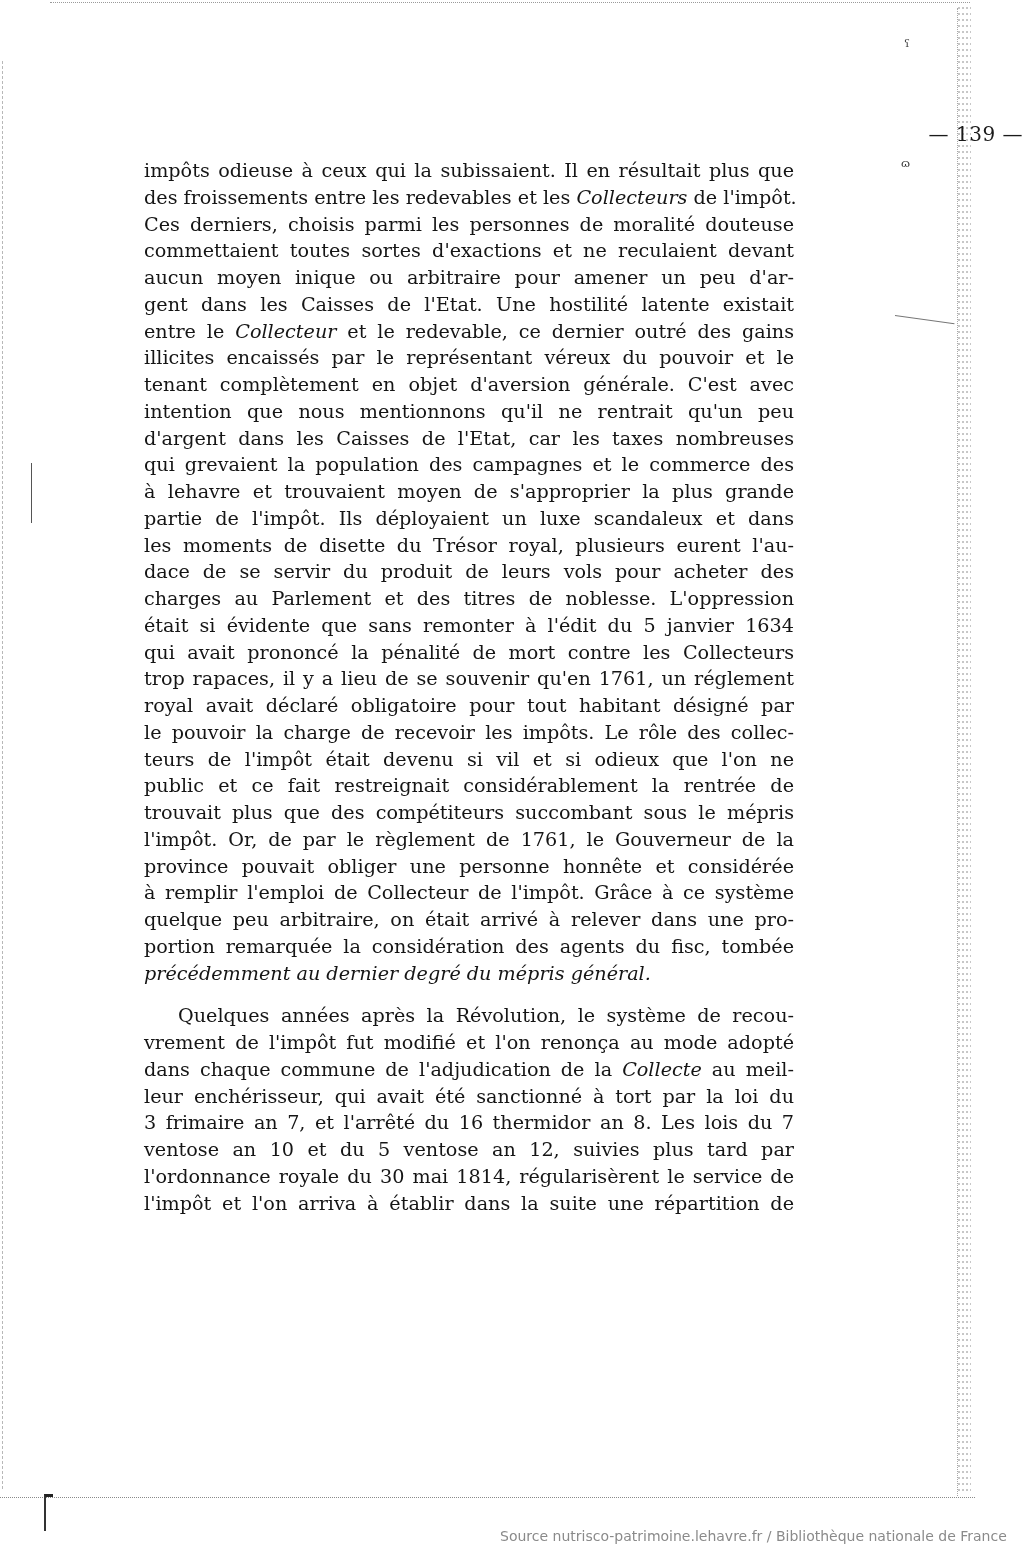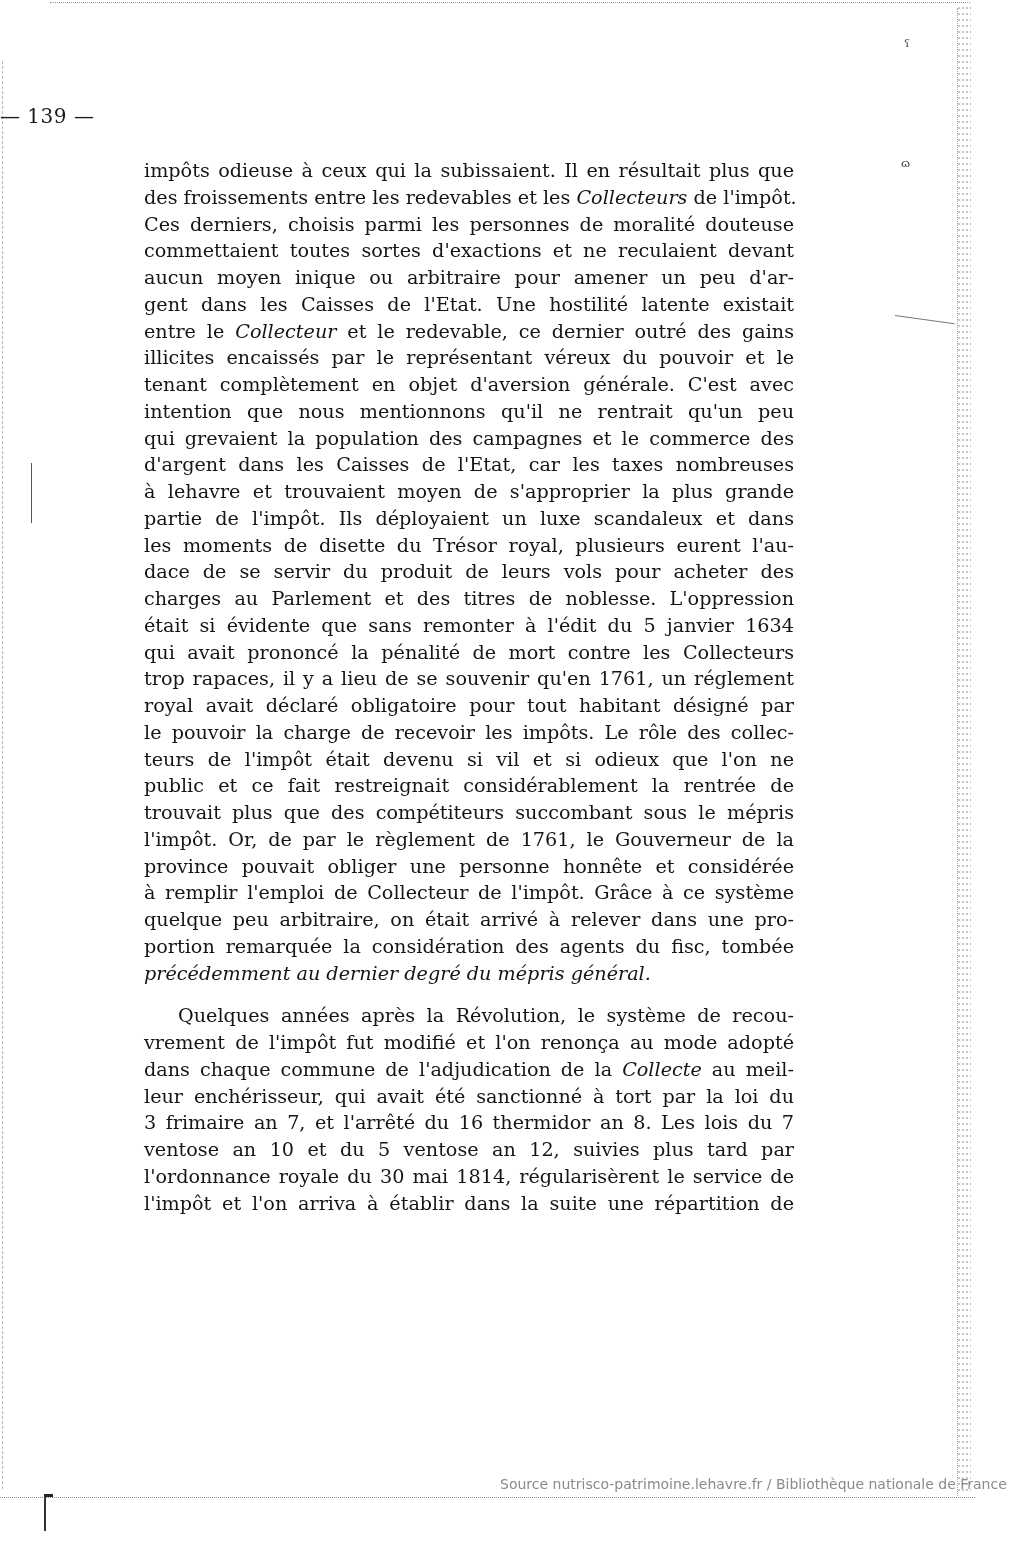--- a/index.html
+++ b/index.html
@@ -13,31 +13,31 @@
   .scan-right-line { position: absolute; left: 957px; top: 8px; width: 0; height: 1488px; border-left: 1px dotted #a8a8a8; }
   .scan-left { position: absolute; left: 1px; top: 60px; width: 4px; height: 1430px;
     background-image: radial-gradient(#888 0.6px, transparent 0.8px);
     background-size: 3px 5px; opacity: 0.6; }
   .left-mark { position: absolute; left: 31px; top: 463px; width: 0; height: 60px; border-left: 1px solid #555; }
   .bottom-mark { position: absolute; left: 44px; top: 1494px; width: 7px; height: 34px; border-left: 2px solid #333; border-top: 3px solid #222; }
   .blot1 { position: absolute; left: 904px; top: 37px; font-family: "DejaVu Serif", serif; font-size: 11px; color: #444; }
   .blot2 { position: absolute; left: 901px; top: 157px; font-family: "DejaVu Serif", serif; font-size: 11px; color: #333; }
   .slash { position: absolute; left: 895px; top: 315px; width: 60px; height: 0; border-top: 1px solid #777; transform: rotate(8deg); transform-origin: left; }
 
-  .page-number { position: absolute; left: 0; width: 1023px; top: 104px; text-align: left;
+  .page-number { position: absolute; left: 0; width: 1023px; top: 122px; text-align: right;
     font-family: "DejaVu Serif", serif; font-size: 20px; color: #1a1a1a; letter-spacing: 0.5px; }
   .body-text { position: absolute; left: 118px; top: 158px; width: 650px;
     font-family: "DejaVu Serif", serif; font-size: 19.2px; line-height: 26.75px; color: #151515;
     text-align: justify; }
   .line { display: block; white-space: nowrap; text-align-last: justify; text-align: justify; width: 650px; margin-left: 26px; }
   .line.last { text-align-last: left; font-style: italic; }
   .line.indent { padding-left: 34px; width: 616px; }
   .para-gap { height: 16px; }
   em { font-style: italic; }
-  .credit { position: absolute; left: 500px; top: 1476px; font-family: "DejaVu Sans", sans-serif;
+  .credit { position: absolute; left: 500px; top: 1528px; font-family: "DejaVu Sans", sans-serif;
     font-size: 14px; color: #8a8a8a; }
 </style>
 </head>
 <body>
 
 <div class="page">
   <div class="scan-top"></div>
   <div class="scan-right"></div>
   <div class="scan-right-line"></div>
   <div class="scan-left"></div>
@@ -55,22 +55,22 @@
         <span class="line">impôts odieuse à ceux qui la subissaient. Il en résultait plus que</span>
         <span class="line">des froissements entre les redevables et les <em>Collecteurs</em> de l'impôt.</span>
         <span class="line">Ces derniers, choisis parmi les personnes de moralité douteuse</span>
         <span class="line">commettaient toutes sortes d'exactions et ne reculaient devant</span>
         <span class="line">aucun moyen inique ou arbitraire pour amener un peu d'ar-</span>
         <span class="line">gent dans les Caisses de l'Etat. Une hostilité latente existait</span>
         <span class="line">entre le <em>Collecteur</em> et le redevable, ce dernier outré des gains</span>
         <span class="line">illicites encaissés par le représentant véreux du pouvoir et le</span>
         <span class="line">tenant complètement en objet d'aversion générale. C'est avec</span>
         <span class="line">intention que nous mentionnons qu'il ne rentrait qu'un peu</span>
+        <span class="line">d'argent dans les Caisses de l'Etat, car les taxes nombreuses</span>
         <span class="line">qui grevaient la population des campagnes et le commerce des</span>
-        <span class="line">d'argent dans les Caisses de l'Etat, car les taxes nombreuses</span>
         <span class="line">à lehavre et trouvaient moyen de s'approprier la plus grande</span>
         <span class="line">partie de l'impôt. Ils déployaient un luxe scandaleux et dans</span>
         <span class="line">les moments de disette du Trésor royal, plusieurs eurent l'au-</span>
         <span class="line">dace de se servir du produit de leurs vols pour acheter des</span>
         <span class="line">charges au Parlement et des titres de noblesse. L'oppression</span>
         <span class="line">était si évidente que sans remonter à l'édit du 5 janvier 1634</span>
         <span class="line">qui avait prononcé la pénalité de mort contre les Collecteurs</span>
         <span class="line">trop rapaces, il y a lieu de se souvenir qu'en 1761, un réglement</span>
         <span class="line">royal avait déclaré obligatoire pour tout habitant désigné par</span>
         <span class="line">le pouvoir la charge de recevoir les impôts. Le rôle des collec-</span>

